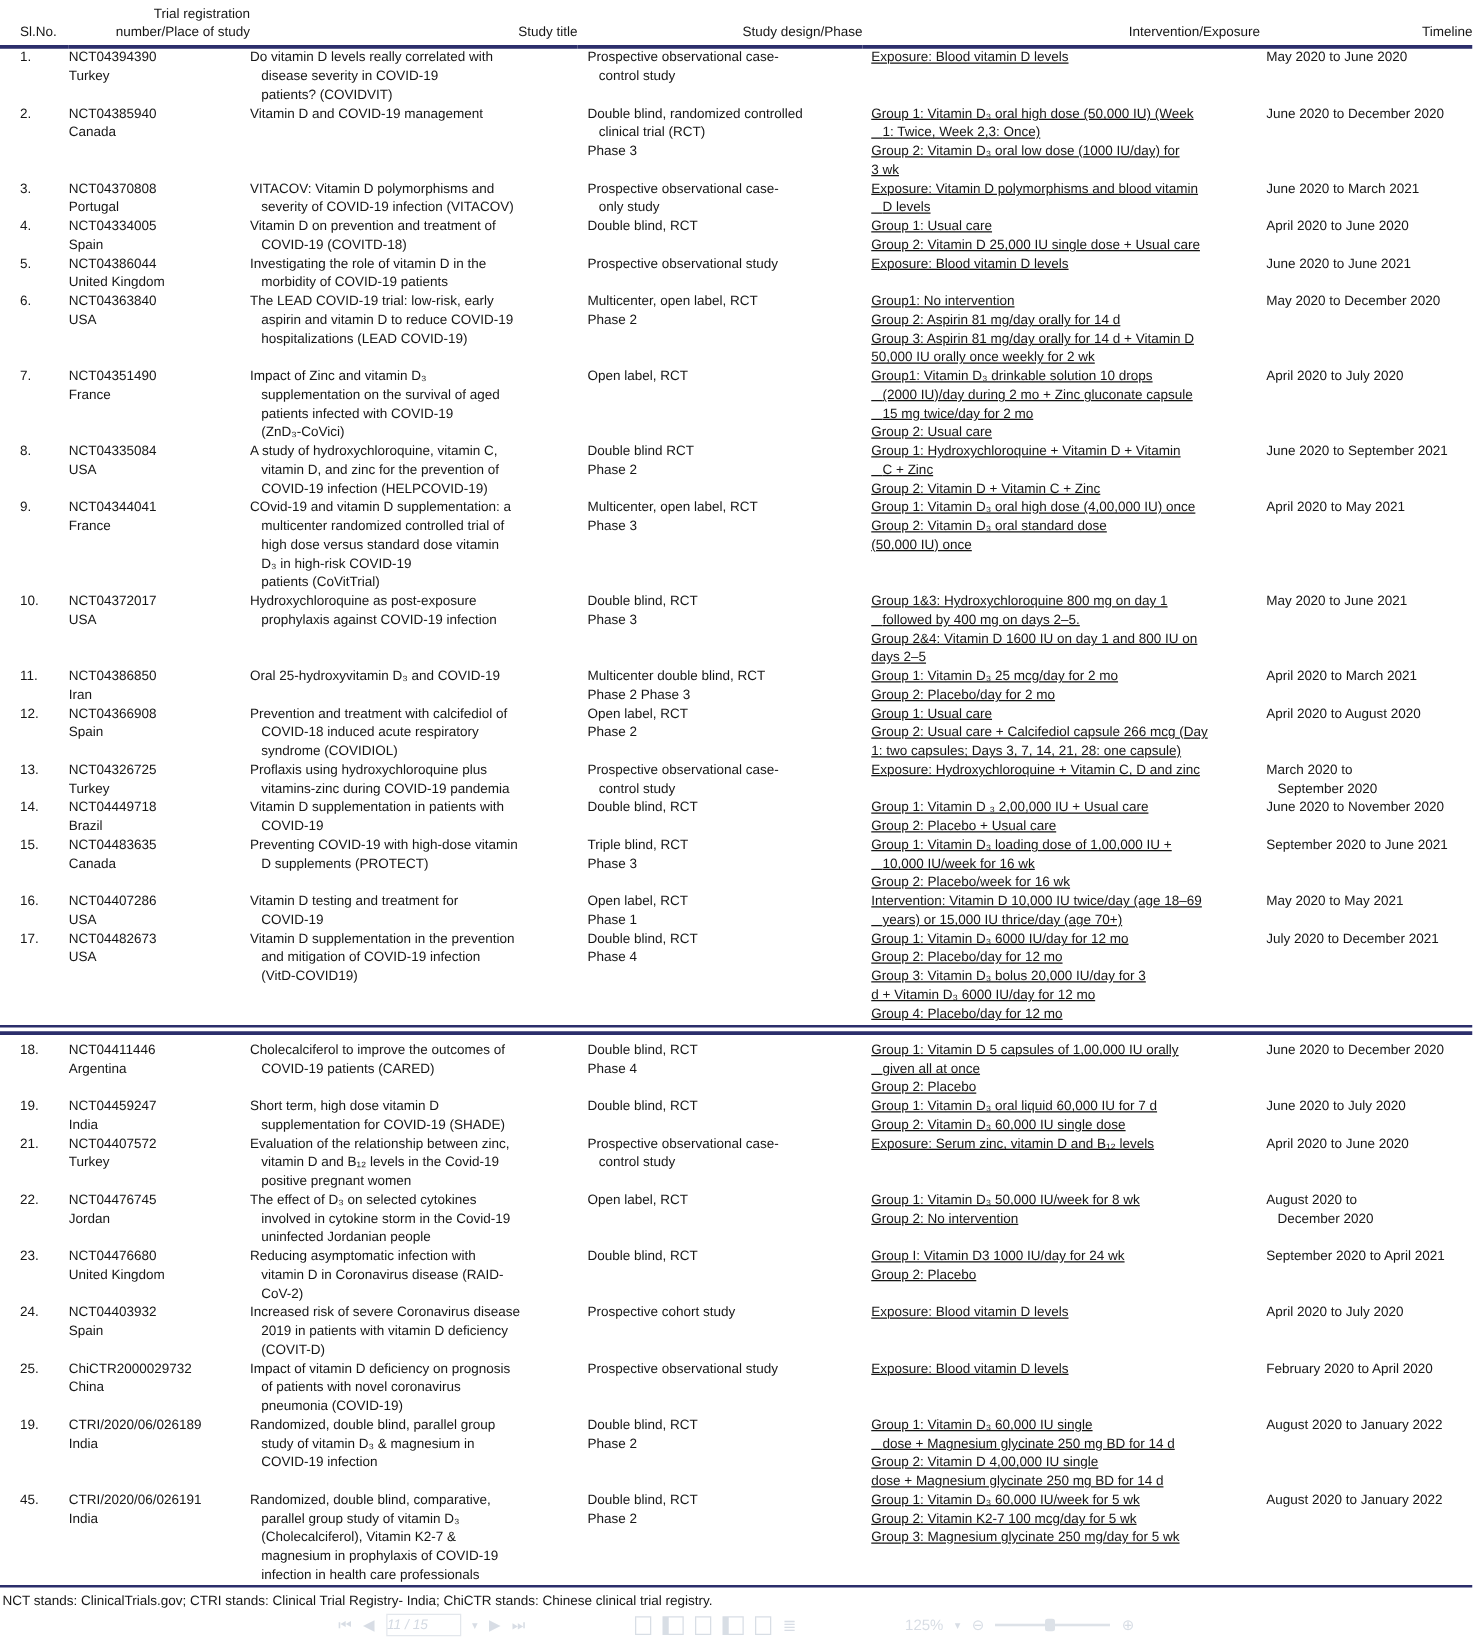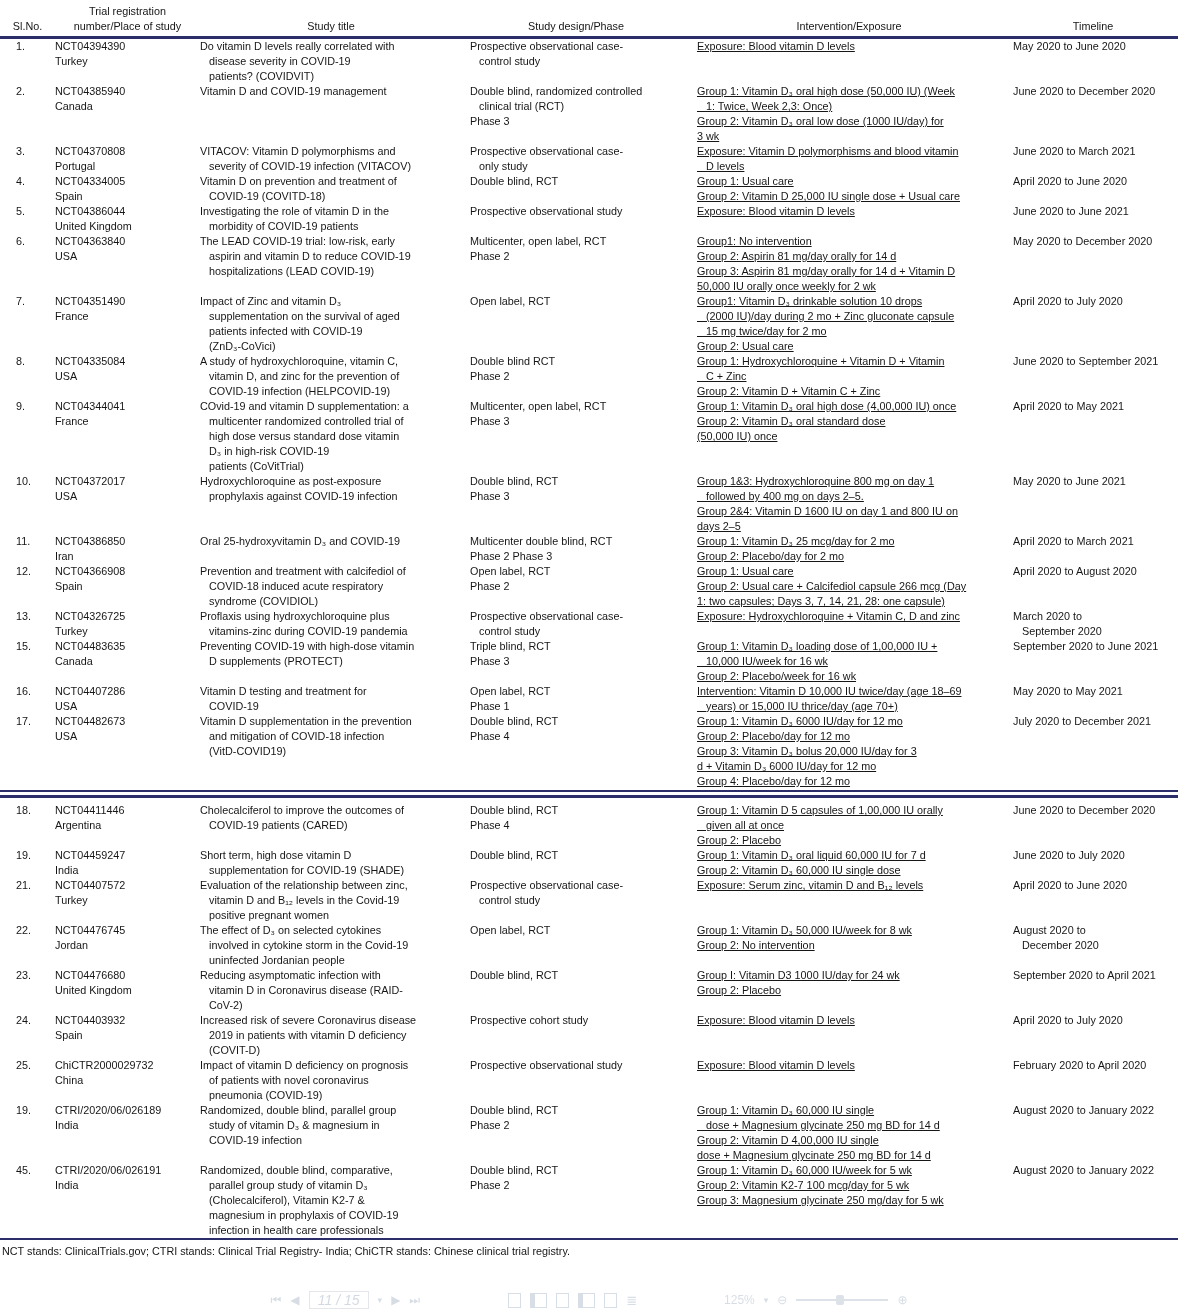--- a/index.html
+++ b/index.html
@@ -7,46 +7,46 @@
     width:1178px;height:1312px;overflow:hidden;position:relative;
     background:#ffffff;color:#161616;
     font-family:"Liberation Sans", sans-serif;
     font-size:10.8px;line-height:15px;
   }
   .page{position:relative;z-index:2;}
   table{border-collapse:collapse;table-layout:fixed;width:1178px;margin-top:2px;}
   col.c1{width:55px}col.c2{width:145px}col.c3{width:262px}
   col.c4{width:228px}col.c5{width:318px}col.c6{width:170px}
   th{
-    font-weight:normal;vertical-align:bottom;text-align:center;
+    font-weight:normal;vertical-align:bottom;text-align:right;
     white-space:pre-line;padding:2px 0 2px 0;
     border-bottom:3px solid #2b2e6b;
   }
-  th.h-no{text-align:center;padding-left:0;}
+  th.h-no{text-align:left;padding-left:16px;}
   td{vertical-align:top;white-space:pre-wrap;padding:0;}
   td.c-no{padding-left:16px;}
   td.c-design{padding-left:8px;}
   td.c-int{padding-left:7px;padding-right:6px;text-decoration:underline;}
   td.c-time{padding-left:5px;}
   tr.page-break td{padding:0;}
   .pb-thin{height:2px;background:#2b2e6b;margin-top:1px;}
   .pb-thick{height:3px;background:#2b2e6b;margin-top:3px;margin-bottom:5px;}
   .bottom-rule{height:2px;background:#2b2e6b;}
   .footnote{padding:4px 0 0 2px;font-size:10.8px;position:relative;z-index:3;}
   
   .toolbar{
     position:absolute;left:0;bottom:0;width:100%;height:24px;z-index:1;
     display:flex;align-items:center;justify-content:center;gap:9px;
     opacity:0.45;color:#a9b6c6;font-size:12px;
   }
   .tb-icon{display:inline-block;}
   .tb-caret{font-size:9px;}
   .tb-pagebox{
-    display:inline-block;width:58px;height:16px;line-height:16px;text-align:center;
-    border:1px solid #c3cbd7;background:rgba(255,255,255,0.7);color:#9fadc0;font-size:14px;font-style:italic;
+    display:inline-block;width:58px;height:16px;line-height:16px;
+    border:1px solid #c3cbd7;background:rgba(255,255,255,0.7);color:#9fadc0;font-size:11px;font-style:italic;
   }
   .tb-sq{display:inline-block;width:11px;height:13px;border:1.5px solid #aab7c7;}
   .tb-sq.split{border-left:5px solid #aab7c7;}
   .tb-grid{letter-spacing:-1px;font-size:13px;}
   .tb-zoom{font-size:12px;color:#a9b6c6;}
   .tb-slider{display:inline-block;position:relative;width:92px;height:2px;background:#b4c0ce;}
   .tb-knob{position:absolute;top:-4px;left:40px;width:8px;height:10px;background:#b4c0ce;border-radius:2px;}
   .tb-gap{width:70px;}
 </style>
 </head>
@@ -238,20 +238,31 @@
 Turkey</td>
     <td class="c-title">Proflaxis using hydroxychloroquine plus
    vitamins-zinc during COVID-19 pandemia</td>
     <td class="c-design">Prospective observational case-
    control study</td>
     <td class="c-int">Exposure: Hydroxychloroquine + Vitamin C, D and zinc</td>
     <td class="c-time">March 2020 to
    September 2020</td>
   </tr>
         <tr>
+    <td class="c-no">14.</td>
+    <td class="c-reg">NCT04449718
+Brazil</td>
+    <td class="c-title">Vitamin D supplementation in patients with
+   COVID-19</td>
+    <td class="c-design">Double blind, RCT</td>
+    <td class="c-int">Group 1: Vitamin D ₃ 2,00,000 IU + Usual care
+Group 2: Placebo + Usual care</td>
+    <td class="c-time">June 2020 to November 2020</td>
+  </tr>
+        <tr>
     <td class="c-no">15.</td>
     <td class="c-reg">NCT04483635
 Canada</td>
     <td class="c-title">Preventing COVID-19 with high-dose vitamin
    D supplements (PROTECT)</td>
     <td class="c-design">Triple blind, RCT
 Phase 3</td>
     <td class="c-int">Group 1: Vitamin D₃ loading dose of 1,00,000 IU +
    10,000 IU/week for 16 wk
 Group 2: Placebo/week for 16 wk</td>
@@ -267,21 +278,21 @@
 Phase 1</td>
     <td class="c-int">Intervention: Vitamin D 10,000 IU twice/day (age 18–69
    years) or 15,000 IU thrice/day (age 70+)</td>
     <td class="c-time">May 2020 to May 2021</td>
   </tr>
         <tr>
     <td class="c-no">17.</td>
     <td class="c-reg">NCT04482673
 USA</td>
     <td class="c-title">Vitamin D supplementation in the prevention
-   and mitigation of COVID-18 infection
+   and mitigation of COVID-19 infection
    (VitD-COVID19)</td>
     <td class="c-design">Double blind, RCT
 Phase 4</td>
     <td class="c-int">Group 1: Vitamin D₃ 6000 IU/day for 12 mo
 Group 2: Placebo/day for 12 mo
 Group 3: Vitamin D₃ bolus 20,000 IU/day for 3
 d + Vitamin D₃ 6000 IU/day for 12 mo
 Group 4: Placebo/day for 12 mo</td>
     <td class="c-time">July 2020 to December 2021</td>
   </tr>

